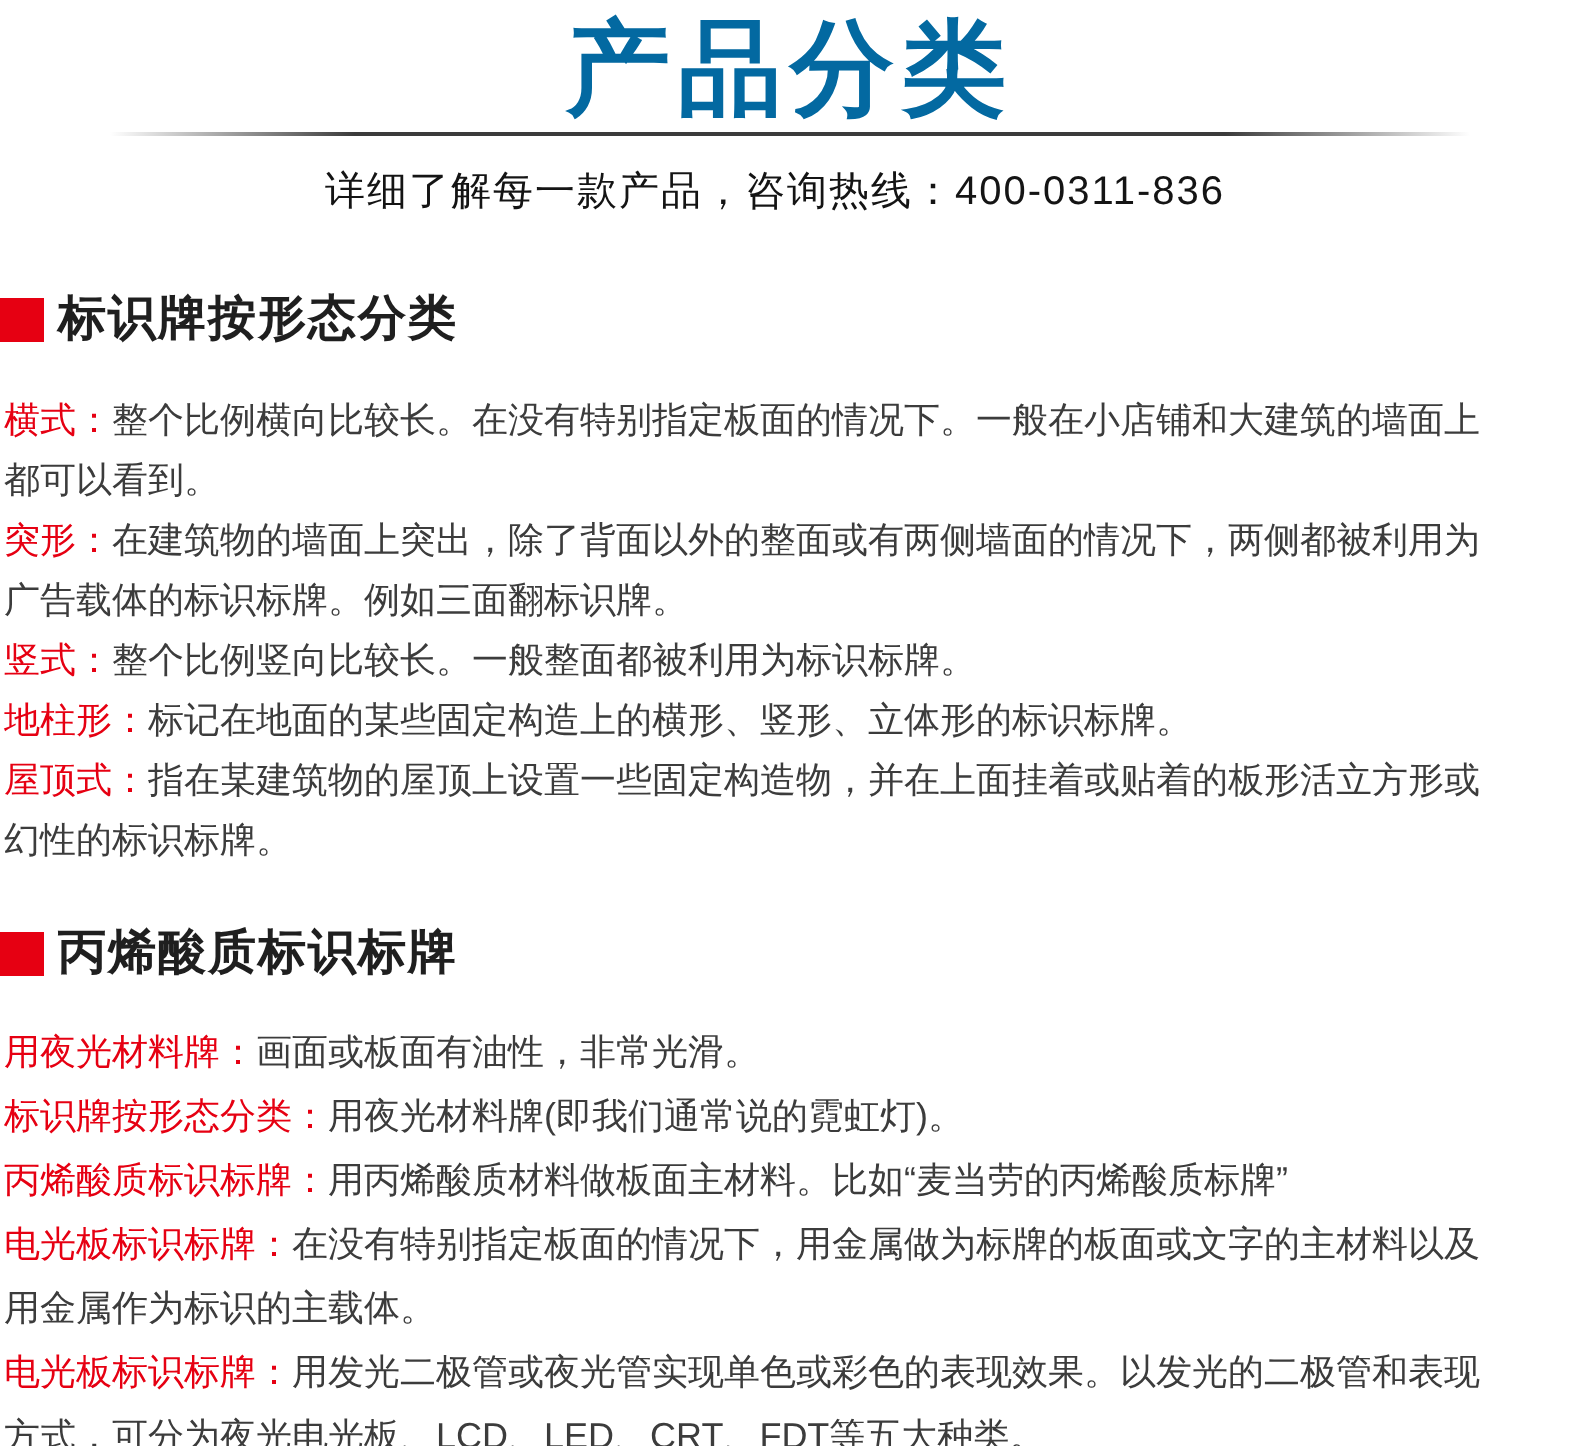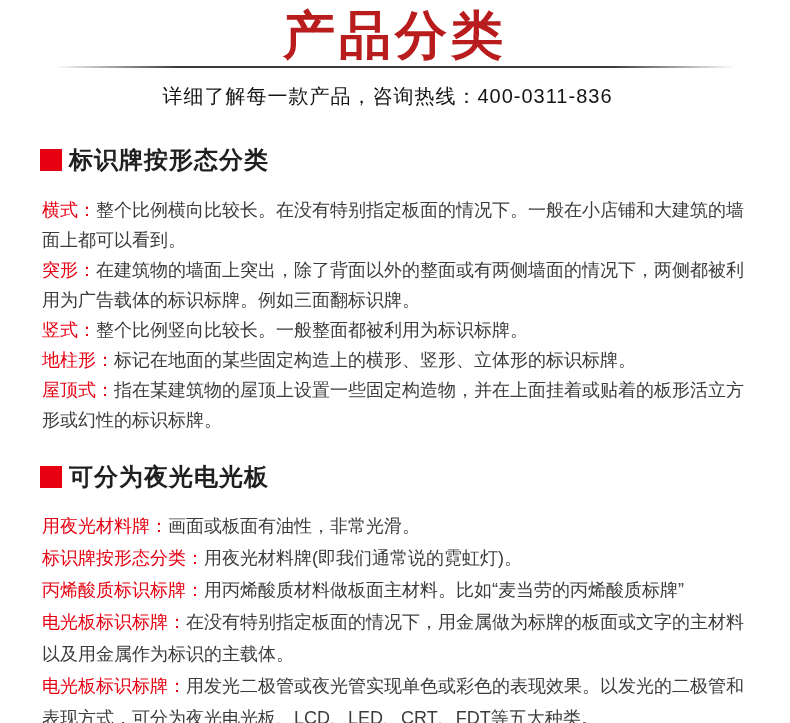--- a/index.html
+++ b/index.html
@@ -21,21 +21,21 @@
     position: relative;
     text-align: center;
   }
   .page-title {
     margin: 0;
     padding-top: 6px;
     font-size: 52px;
     line-height: 58px;
     font-weight: 900;
     letter-spacing: 4px;
-    color: #b91c1c;
+    color: #0369a1;
     position: relative;
     z-index: 2;
     
     text-shadow:
       2px 0 0 #fff, -2px 0 0 #fff, 0 2px 0 #fff, 0 -2px 0 #fff,
       2px 2px 0 #fff, -2px -2px 0 #fff, 2px -2px 0 #fff, -2px 2px 0 #fff;
   }
   .title-divider {
     position: absolute;
     top: 66px;
@@ -52,21 +52,20 @@
   .subtitle {
     margin: 20px 15px 0 0;
     font-size: 20px;
     line-height: 24px;
     letter-spacing: 1px;
     color: #141414;
   }
 
   
   .sec {
-    padding-left: 40px;
     padding-right: 43px;
   }
   .sec-shape    { margin-top: 40px; }
   .sec-material { margin-top: 30px; }
 
   .sec-head {
     display: flex;
     align-items: center;
     height: 24px;
   }
@@ -123,21 +122,21 @@
       <p><span class="cat-label">突形：</span><span>在建筑物的墙面上突出，除了背面以外的整面或有两侧墙面的情况下，两侧都被利用为广告载体的标识标牌。例如三面翻标识牌。</span></p>
       <p><span class="cat-label">竖式：</span><span>整个比例竖向比较长。一般整面都被利用为标识标牌。</span></p>
       <p><span class="cat-label">地柱形：</span><span>标记在地面的某些固定构造上的横形、竖形、立体形的标识标牌。</span></p>
       <p><span class="cat-label">屋顶式：</span><span>指在某建筑物的屋顶上设置一些固定构造物，并在上面挂着或贴着的板形活立方形或幻性的标识标牌。</span></p>
     </div>
   </section>
 
   <section class="sec sec-material">
     <div class="sec-head">
       <span class="red-square"></span>
-      <h2 class="sec-heading">可分为夜光电光板</h2>
+      <h2 class="sec-heading">丙烯酸质标识标牌</h2>
     </div>
     <div class="sec-body">
       <p><span class="cat-label">用夜光材料牌：</span><span>画面或板面有油性，非常光滑。</span></p>
       <p><span class="cat-label">标识牌按形态分类：</span><span>用夜光材料牌(即我们通常说的霓虹灯)。</span></p>
       <p><span class="cat-label">丙烯酸质标识标牌：</span><span>用丙烯酸质材料做板面主材料。比如“麦当劳的丙烯酸质标牌”</span></p>
       <p><span class="cat-label">电光板标识标牌：</span><span>在没有特别指定板面的情况下，用金属做为标牌的板面或文字的主材料以及用金属作为标识的主载体。</span></p>
       <p><span class="cat-label">电光板标识标牌：</span><span>用发光二极管或夜光管实现单色或彩色的表现效果。以发光的二极管和表现方式，可分为夜光电光板、LCD、LED、CRT、FDT等五大种类。</span></p>
     </div>
   </section>
 

